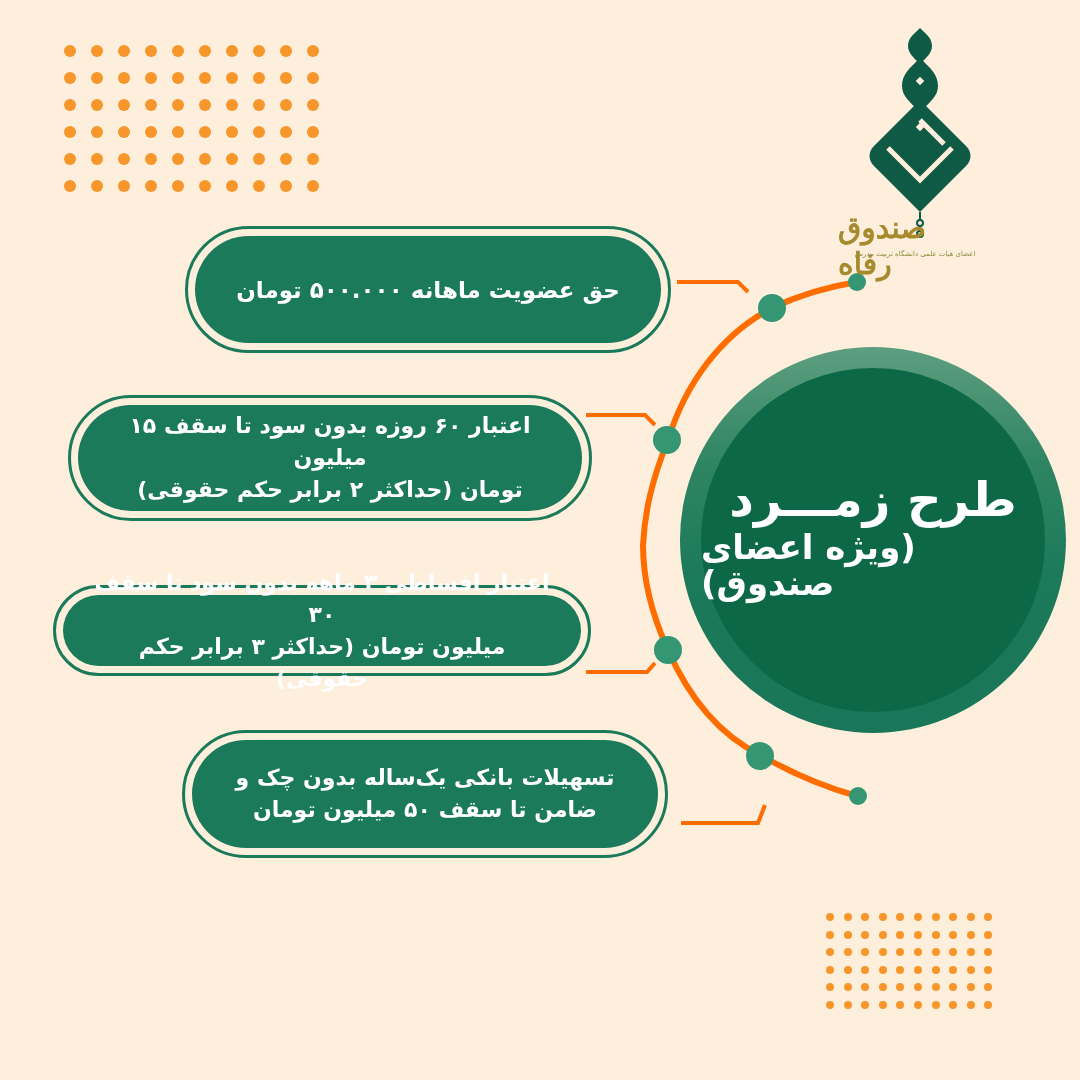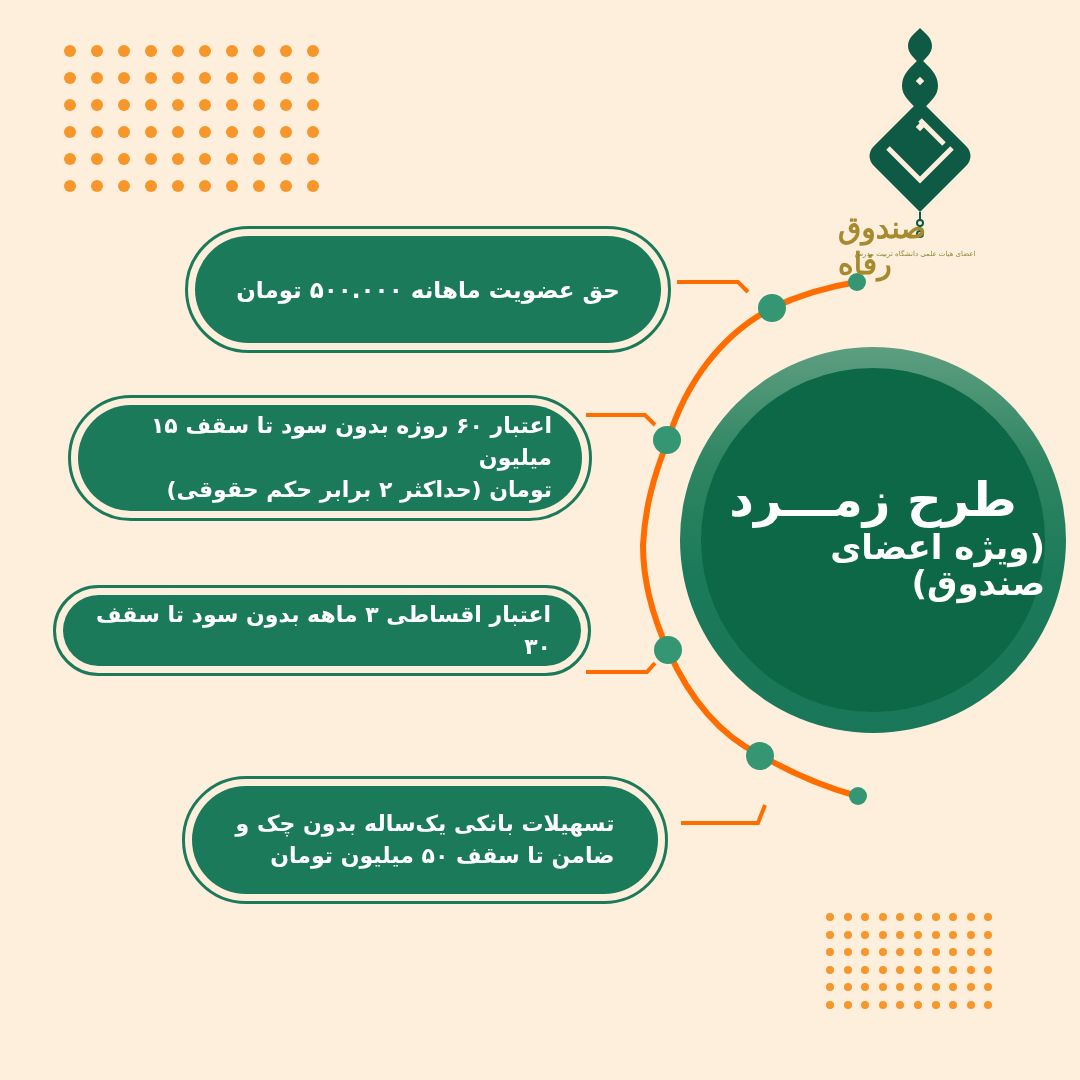--- a/index.html
+++ b/index.html
@@ -19,36 +19,36 @@
 
   .card {
     position: absolute; box-sizing: border-box;
     border: 3px solid #1b7a5a; border-radius: 70px;
     padding: 7px;
   }
   .card .pill {
     width: 100%; height: 100%; box-sizing: border-box;
     background: #1b7a5a; border-radius: 62px;
     display: flex; align-items: center; justify-content: center;
-    color: #ffffff; text-align: right; direction: rtl;
+    color: #ffffff; text-align: center; direction: rtl;
     font-weight: bold; font-size: 22px; line-height: 32px;
     padding: 0 30px;
   }
   .card .pill .sub { font-weight: bold; }
 
   .center-ring {
     position: absolute; left: 680px; top: 347px; width: 386px; height: 386px;
     border-radius: 50%;
     background: linear-gradient(180deg, #5d9e80 0%, #2f8562 30%, #1b7a5a 60%, #1a7658 100%);
   }
   .center-disk {
     position: absolute; left: 701px; top: 368px; width: 344px; height: 344px;
     border-radius: 50%; background: #0d6848;
     display: flex; flex-direction: column; align-items: center; justify-content: center;
-    color: #ffffff; direction: rtl; text-align: right;
+    color: #ffffff; direction: rtl; text-align: left;
   }
   .center-title { font-size: 48px; font-weight: bold; line-height: 60px; margin-top: -10px; }
   .center-sub { font-size: 34px; font-weight: bold; line-height: 36px; }
 
   .logo { position: absolute; left: 840px; top: 20px; width: 160px; height: 250px; }
   .logo-word {
     position: absolute; left: 838px; top: 210px; width: 150px; text-align: left;
     color: #a78a2e; font-size: 30px; font-weight: bold; direction: rtl; line-height: 36px;
     font-family: "DejaVu Serif", serif;
   }
@@ -213,25 +213,26 @@
       <div>اعتبار ۶۰ روزه بدون سود تا سقف ۱۵ میلیون</div>
       <div><span>تومان</span><span class="sub"> (حداکثر ۲ برابر حکم حقوقی)</span></div>
     </div>
   </div>
 </div>
 
 <div class="card" style="left:53px; top:585px; width:538px; height:91px;">
   <div class="pill">
     <div>
       <div>اعتبار اقساطی ۳ ماهه بدون سود تا سقف ۳۰</div>
+      <div><span>میلیون تومان</span><span class="sub"> (حداکثر ۳ برابر حکم حقوقی)</span></div>
     </div>
   </div>
 </div>
 
-<div class="card" style="left:182px; top:776px; width:486px; height:128px;">
+<div class="card" style="left:182px; top:730px; width:486px; height:128px;">
   <div class="pill">
     <div>
       <div>تسهیلات بانکی یک‌ساله بدون چک و</div>
       <div>ضامن تا سقف ۵۰ میلیون تومان</div>
     </div>
   </div>
 </div>
 
 <div class="center-ring"></div>
 <div class="center-disk">

